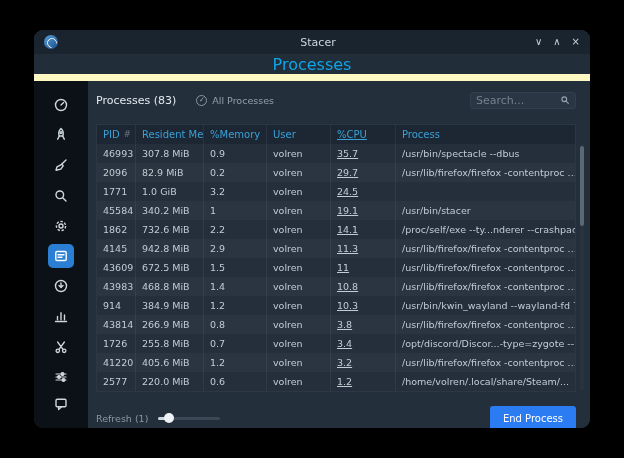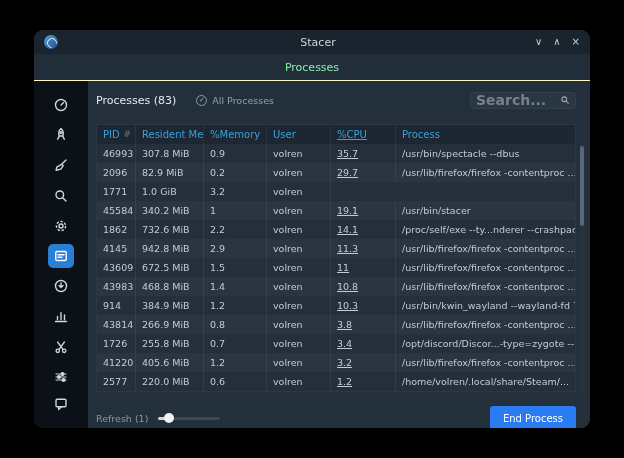--- a/index.html
+++ b/index.html
@@ -32,23 +32,23 @@
   }
   .title {
     position:absolute; left:12px; right:0; text-align:center;
     color:#ccd5dd; font-size:11px;
   }
   .win-controls { margin-left:auto; display:flex; gap:11px; z-index:2; }
   .win-controls span { color:#c8d1d9; font-size:10px; line-height:24px; cursor:default; }
   
   .pageheader {
     height:27px; flex:0 0 27px; background:#212d39;
-    border-bottom:1px solid #fef9c3;
+    border-bottom:7px solid #fef9c3;
     display:flex; align-items:center; justify-content:center;
-    color:#86efac; font-size:11px;
+    color:#0ea5e9; font-size:16px;
   }
   
   .bodyrow { flex:1; display:flex; min-height:0; }
   .sidebar {
     width:54px; flex:0 0 54px; background:#0c1117;
     display:flex; flex-direction:column; align-items:center; padding-top:9px;
   }
   .sb-item {
     width:26px; height:25px; display:flex; align-items:center; justify-content:center;
     margin:3px 0; cursor:pointer; border-radius:5px;
@@ -69,21 +69,21 @@
     color:#9aa7b2; font-size:7px; display:flex; align-items:center; justify-content:center;
   }
   .allproc-label { color:#93a0ac; font-size:9.5px; }
   .searchbox {
     margin-left:auto; width:106px; height:17px; background:#2b3644;
     border:1px solid #333f4d; border-radius:3px;
     display:flex; align-items:center; padding:0 5px;
   }
   .searchbox input {
     flex:1; background:transparent; border:none; outline:none;
-    color:#c6cfd8; font-size:14px; font-family:"DejaVu Sans", sans-serif; min-width:0;font-weight:bold;
+    color:#c6cfd8; font-size:11px; font-family:"DejaVu Sans", sans-serif; min-width:0;
   }
   .searchbox input::placeholder { color:#75818d; }
   
   .tablewrap { position:relative; border:1px solid #2b3744; }
   .thead { display:flex; height:19px; background:#1c2733; align-items:center; }
   .thead .cell { color:#3aa0d8; font-size:10px; cursor:pointer; }
   .cell {
     padding-left:6px; height:100%; display:flex; align-items:center;
     white-space:nowrap; overflow:hidden; border-right:1px solid rgba(130,145,160,.12);
   }
@@ -255,20 +255,21 @@
             <div class="cell c-mempct">0.2</div>
             <div class="cell c-user">volren</div>
             <div class="cell c-cpu">29.7</div>
             <div class="cell c-cmd">/usr/lib/firefox/firefox -contentproc ...</div>
           </div>
           <div class="row">
             <div class="cell c-pid">1771</div>
             <div class="cell c-mem">1.0 GiB</div>
             <div class="cell c-mempct">3.2</div>
             <div class="cell c-user">volren</div>
+            <div class="cell c-cpu">24.5</div>
           </div>
           <div class="row">
             <div class="cell c-pid">45584</div>
             <div class="cell c-mem">340.2 MiB</div>
             <div class="cell c-mempct">1</div>
             <div class="cell c-user">volren</div>
             <div class="cell c-cpu">19.1</div>
             <div class="cell c-cmd">/usr/bin/stacer</div>
           </div>
           <div class="row">

